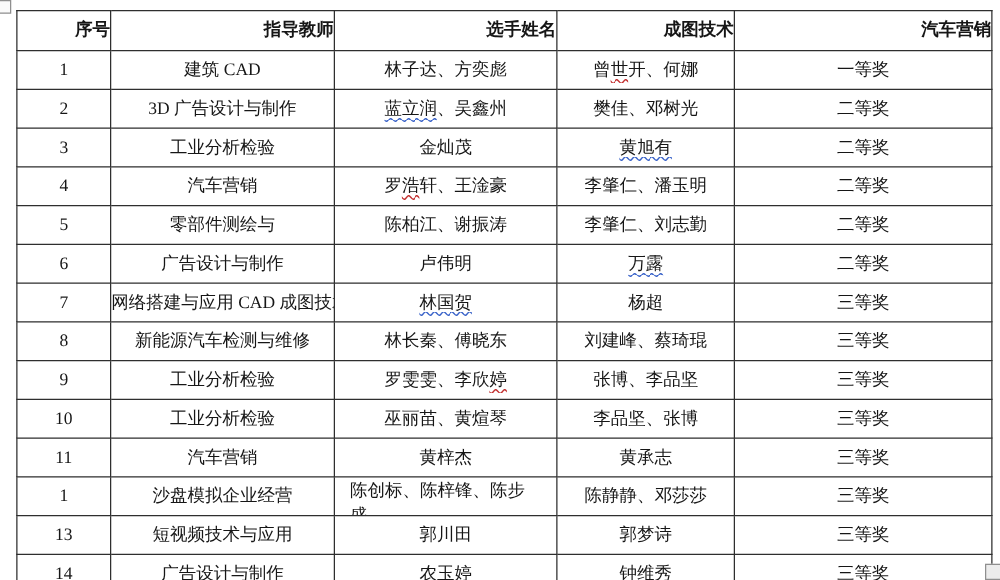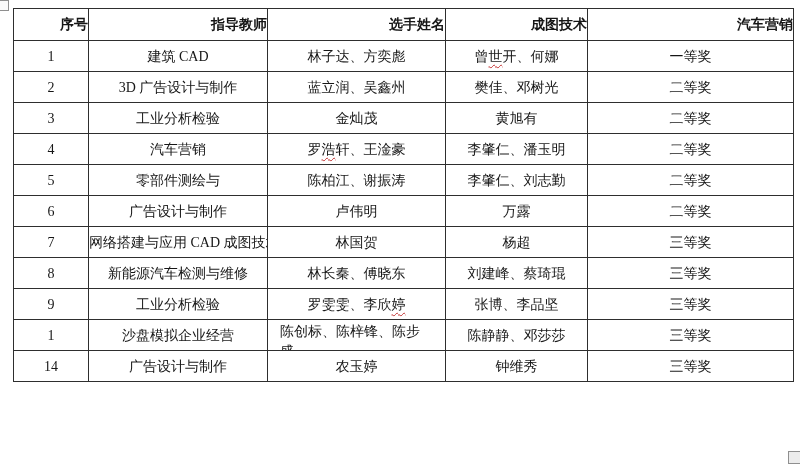--- a/index.html
+++ b/index.html
@@ -80,20 +80,21 @@
     margin-left: 12px;
   }
   .wavy-red {
     text-decoration: underline;
     text-decoration-style: wavy;
     text-decoration-color: #c22f2f;
     text-decoration-thickness: 1px;
     text-underline-offset: 3px;
   }
   .wavy-blue {
+    text-decoration: underline;
     text-decoration-style: wavy;
     text-decoration-color: #3a63c9;
     text-decoration-thickness: 1px;
     text-underline-offset: 3px;
   }
 </style>
 </head>
 <body>
 
 <div class="move-handle"></div>
@@ -173,30 +174,51 @@
         <td>三等奖</td>
       </tr>
       <tr>
         <td>9</td>
         <td>工业分析检验</td>
         <td class="left"><span>罗雯雯、李欣</span><span class="wavy-red">婷</span></td>
         <td class="left"><span>张博、李品坚</span></td>
         <td>三等奖</td>
       </tr>
       <tr>
+        <td>10</td>
+        <td>工业分析检验</td>
+        <td class="left"><span>巫丽苗、黄煊琴</span></td>
+        <td class="left"><span>李品坚、张博</span></td>
+        <td>三等奖</td>
+      </tr>
+      <tr>
+        <td>11</td>
+        <td>汽车营销</td>
+        <td class="left"><span>黄梓杰</span></td>
+        <td class="left"><span>黄承志</span></td>
+        <td>三等奖</td>
+      </tr>
+      <tr>
         <td>1</td>
         <td>沙盘模拟企业经营</td>
         <td class="left clip">
           <div class="clip-box"><span>陈创标、陈梓锋、陈步盛、
 叶耀伦</span></div>
         </td>
         <td class="left"><span>陈静静、邓莎莎</span></td>
         <td>三等奖</td>
       </tr>
       <tr>
+        <td>13</td>
+        <td>短视频技术与应用</td>
+        <td class="left"><span>郭川田</span></td>
+        <td class="left"><span>郭梦诗</span></td>
+        <td>三等奖</td>
+      </tr>
+      <tr>
         <td>14</td>
         <td>广告设计与制作</td>
         <td class="left"><span>农玉婷</span></td>
         <td class="left"><span class="wavy-blue">钟维秀</span></td>
         <td>三等奖</td>
       </tr>
     </tbody>
 </table>
 
 <div class="resize-handle"></div>

